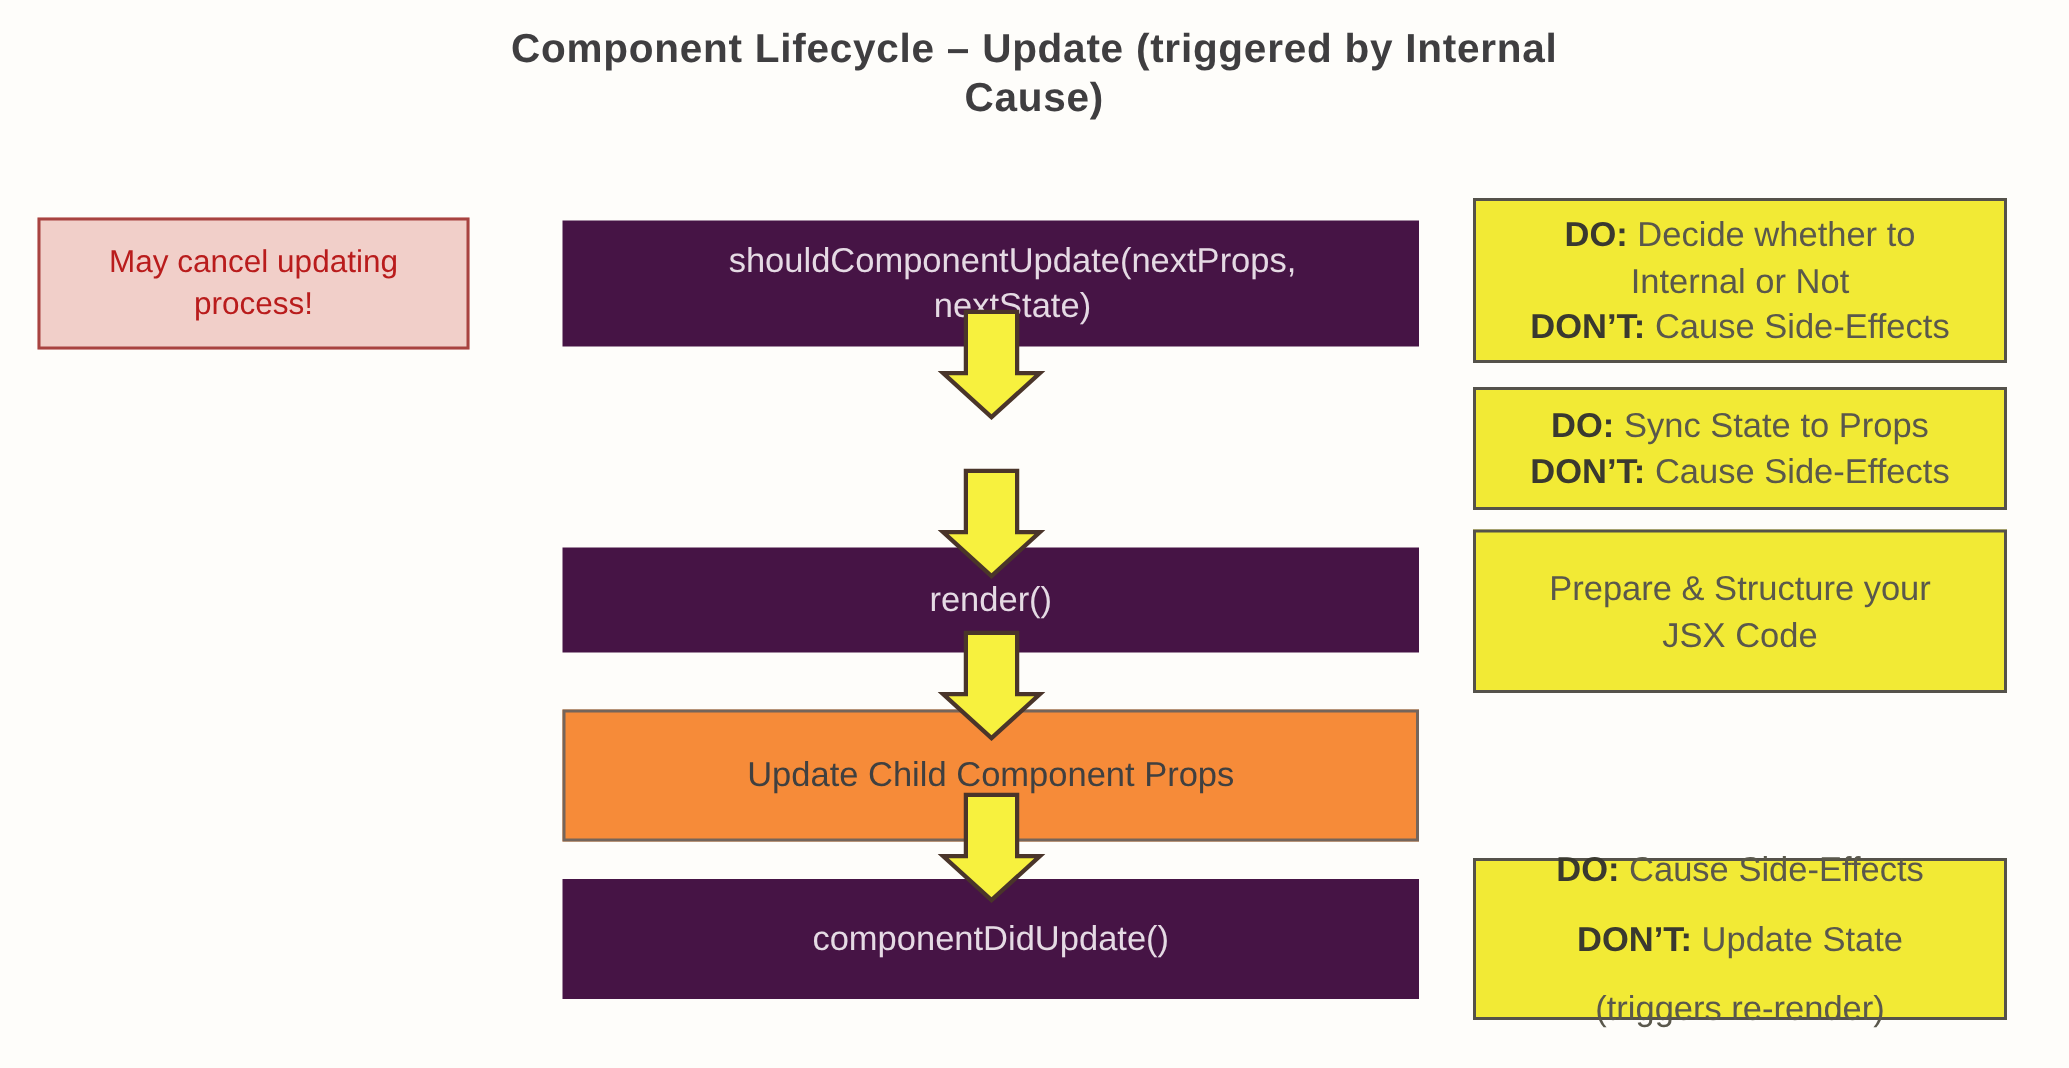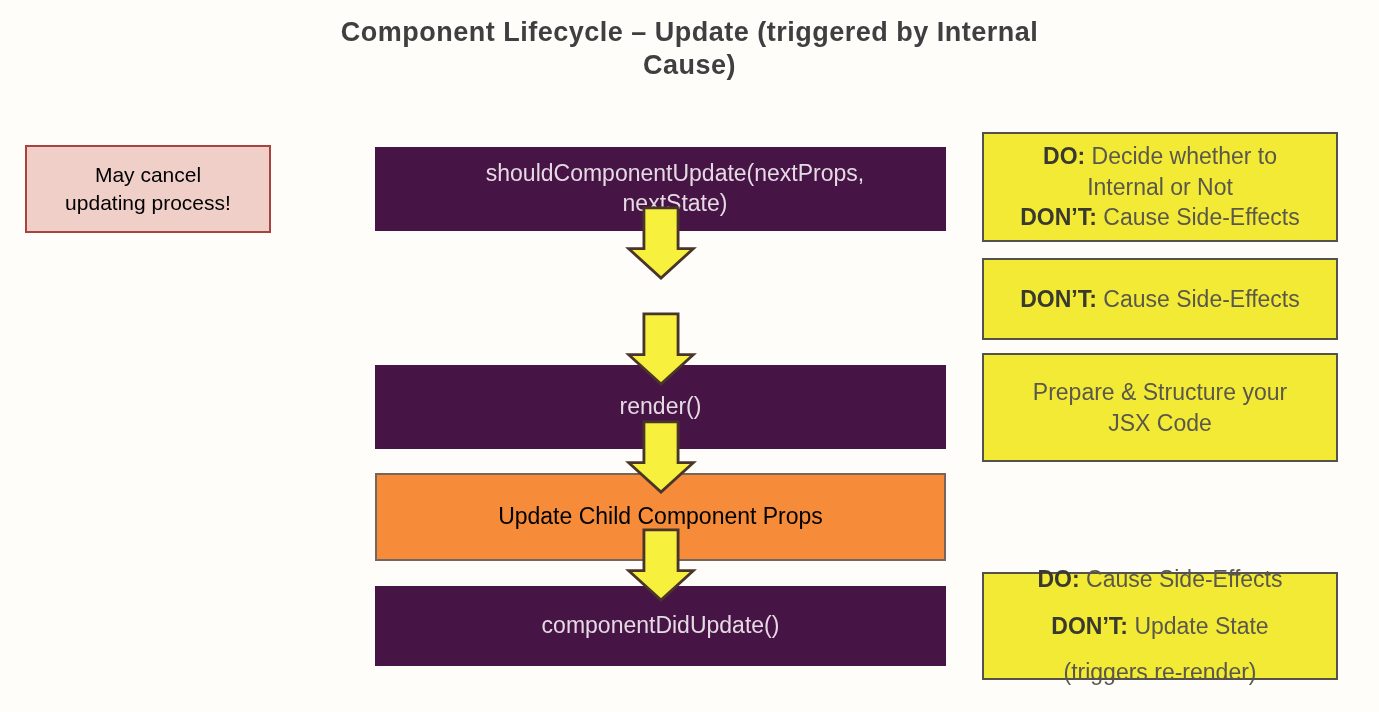--- a/index.html
+++ b/index.html
@@ -7,36 +7,36 @@
   .canvas{position:relative;width:1379px;height:712px;background:#fefdfa;overflow:hidden;}
   *{box-sizing:border-box;}
 
   .title{
     position:absolute;top:16px;left:0;width:100%;
     text-align:center;font-weight:800;color:#3f3e40;
     font-size:27px;line-height:1.22;letter-spacing:.5px;
   }
 
   .note-box{
-    position:absolute;left:25px;top:145px;width:246px;height:88px;
-    background:#f1cfc9;border:2px solid #a84340;color:#000000;
+    position:absolute;left:25px;top:145px;width:288px;height:88px;
+    background:#f1cfc9;border:2px solid #a84340;color:#b91c1c;
     display:flex;align-items:center;justify-content:center;text-align:center;
     font-size:21px;line-height:1.35;padding:4px 26px;
   }
 
   .flow-box{
     position:absolute;left:375px;width:571px;
     display:flex;align-items:center;justify-content:center;text-align:center;
     color:#e5dae4;font-size:23px;line-height:1.3;
   }
   .flow-purple{background:#461445;}
-  .flow-orange{background:#f68b39;border:2px solid #75655b;color:#000000;}
+  .flow-orange{background:#f68b39;border:2px solid #75655b;color:#404040;}
   .row1{top:147px;height:84px;padding-left:29px;}
   .row2{top:259px;height:78px;}
-  .row3{top:365px;height:84px;}
+  .row3{top:365px;height:70px;}
   .row4{top:473px;height:88px;}
   .row5{top:586px;height:80px;}
   .row1 .flow-label{max-width:430px;}
 
   .arrow{position:absolute;left:625px;width:72px;height:74px;z-index:5;}
   .a1{top:206px;} .a2{top:312px;} .a3{top:420px;} .a4{top:528px;}
 
   .anno-box{
     position:absolute;left:982px;width:356px;
     background:#f2ea35;border:2px solid #55524a;color:#5a584c;
@@ -89,20 +89,21 @@
     <polygon points="18,2 54,2 54,45 70,45 36,76 2,45 18,45" fill="#f7f13e" stroke="#4a352a" stroke-width="3"></polygon>
   </svg>
 
   <div class="anno-box y1">
     <div><span class="b">DO:</span><span> Decide whether to</span></div>
     <div><span class="b"></span><span>Internal or Not</span></div>
     <div><span class="b">DON’T:</span><span> Cause Side-Effects</span></div>
   </div>
 
   <div class="anno-box y2">
+    <div><span class="b">DO:</span><span> Sync State to Props</span></div>
     <div><span class="b">DON’T:</span><span> Cause Side-Effects</span></div>
   </div>
 
   <div class="anno-box y3">
     <div><span class="b"></span><span>Prepare &amp; Structure your</span></div>
     <div><span class="b"></span><span>JSX Code</span></div>
   </div>
 
   <div class="anno-box y4">
     <div><span class="b">DO:</span><span> Cause Side-Effects</span></div>

